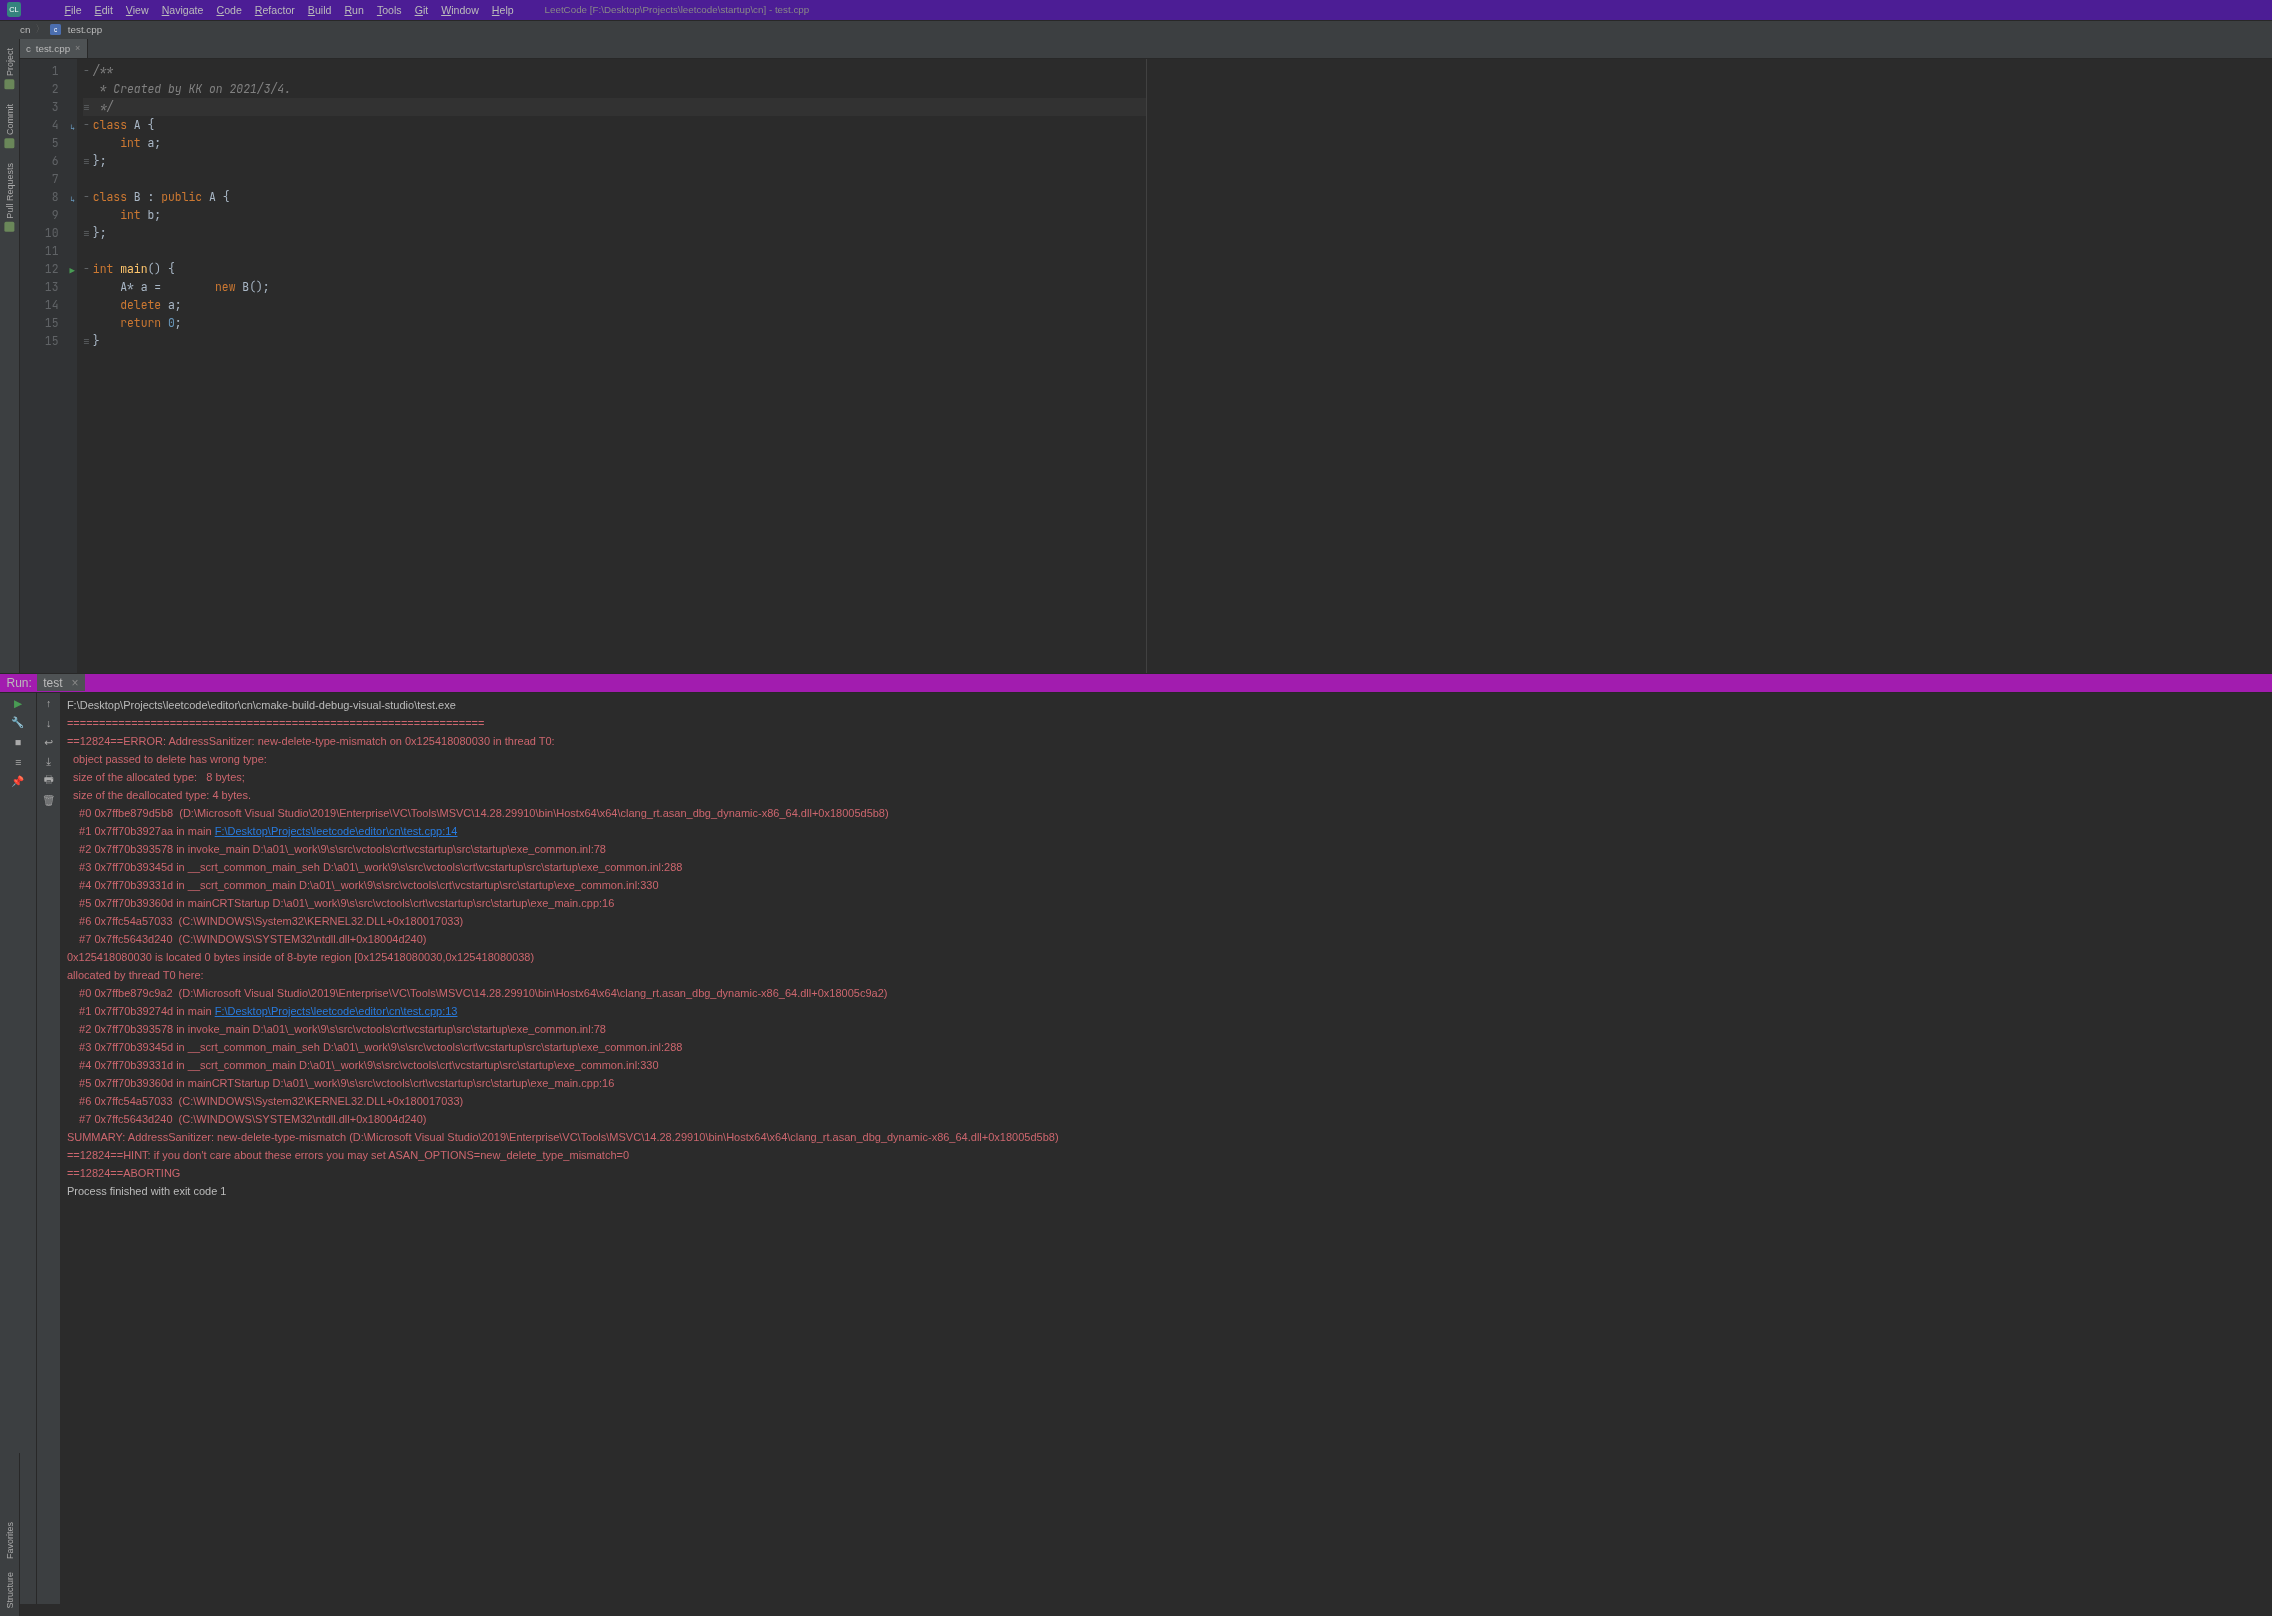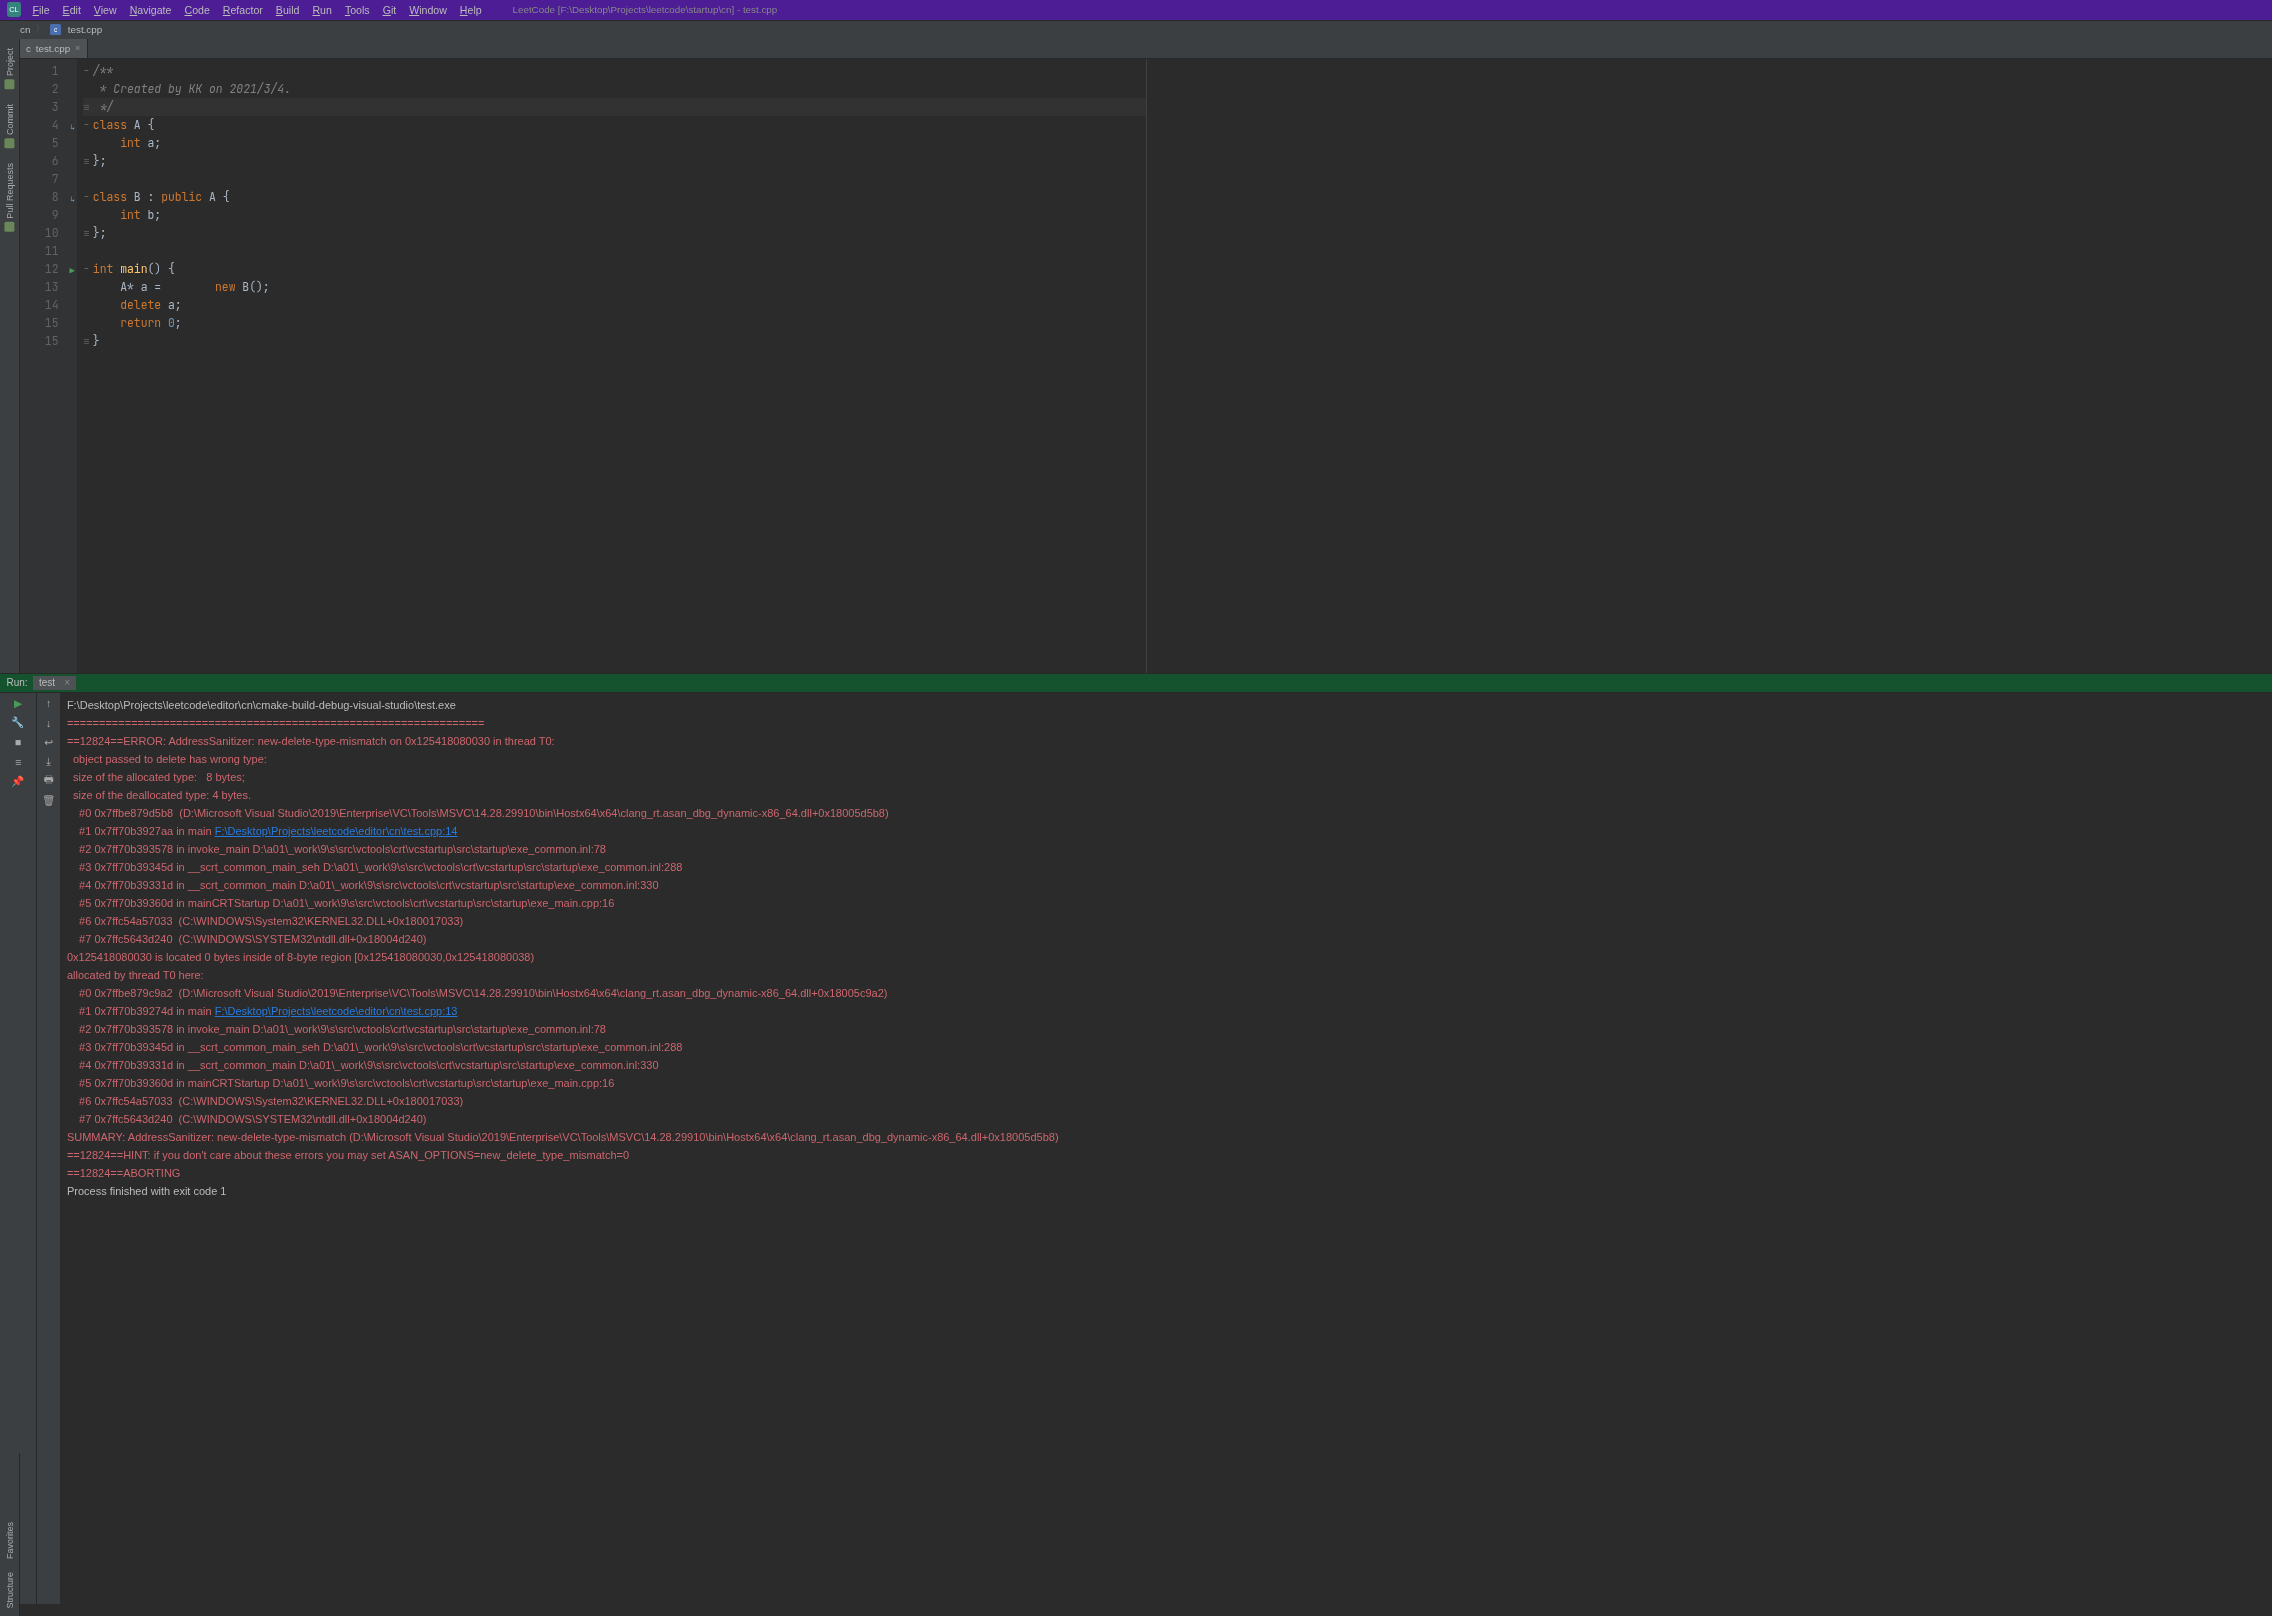--- a/index.html
+++ b/index.html
@@ -63,22 +63,22 @@
 .code .line.hl { background:#323232; }
 .c-comment { color:#808080; font-style:italic; }
 .c-key { color:#cc7832; }
 .c-type { color:#a9b7c6; }
 .c-num { color:#6897bb; }
 .c-fn { color:#ffc66d; }
 .c-op { color:#a9b7c6; }
 .c-new { color:#cc7832;margin-left:47px; }
 .fold { color:#606366; display:inline-block; width:9.8px; }
 .tool-header {
-  height:19.5px; background:#14532d; border-top:0.8px solid #282828; border-bottom:0.8px solid #282828;
-  display:flex; align-items:center; padding-left:6.5px; gap:4.9px; color:#bbb; font-size:10px;
+  height:19.5px; background:#a21caf; border-top:0.8px solid #282828; border-bottom:0.8px solid #282828;
+  display:flex; align-items:center; padding-left:6.5px; gap:4.9px; color:#bbb; font-size:12px;
 }
 .tool-header .runtab { background:#4e5254; padding:1.6px 6.5px; display:flex; align-items:center; gap:9px;}
 .tool-header .runtab .close { color:#888; }
 .runpane { display:flex; height:911px; background:#2b2b2b; }
 .run-gutter {
   width:36px; background:#3c3f41; display:flex; flex-direction:column; align-items:center; padding-top:3.3px; gap:4.9px;
 }
 .run-gutter2 {
   width:24.4px; background:#3c3f41; display:flex; flex-direction:column; align-items:center; padding-top:3.3px; gap:4.9px; border-left:0.8px solid #282828;
 }
@@ -98,21 +98,21 @@
 .bottom-left .vtab {
   writing-mode:vertical-rl; transform:rotate(180deg);
   font-size:9px; color:#aaa; padding:6.5px 1.6px;
 }
 </style>
 </head>
 <body>
 
 <div class="menubar">
   <div class="logo">CL</div>
-  <div id="menu-items" style="display: inline-flex;">
+  <div id="menu-items" style="display: inline-flex; margin-left: 32px;">
       <span class="mi"><u>F</u>ile</span>
       <span class="mi"><u>E</u>dit</span>
       <span class="mi"><u>V</u>iew</span>
       <span class="mi"><u>N</u>avigate</span>
       <span class="mi"><u>C</u>ode</span>
       <span class="mi"><u>R</u>efactor</span>
       <span class="mi"><u>B</u>uild</span>
       <span class="mi"><u>R</u>un</span>
       <span class="mi"><u>T</u>ools</span>
       <span class="mi"><u>G</u>it</span>

